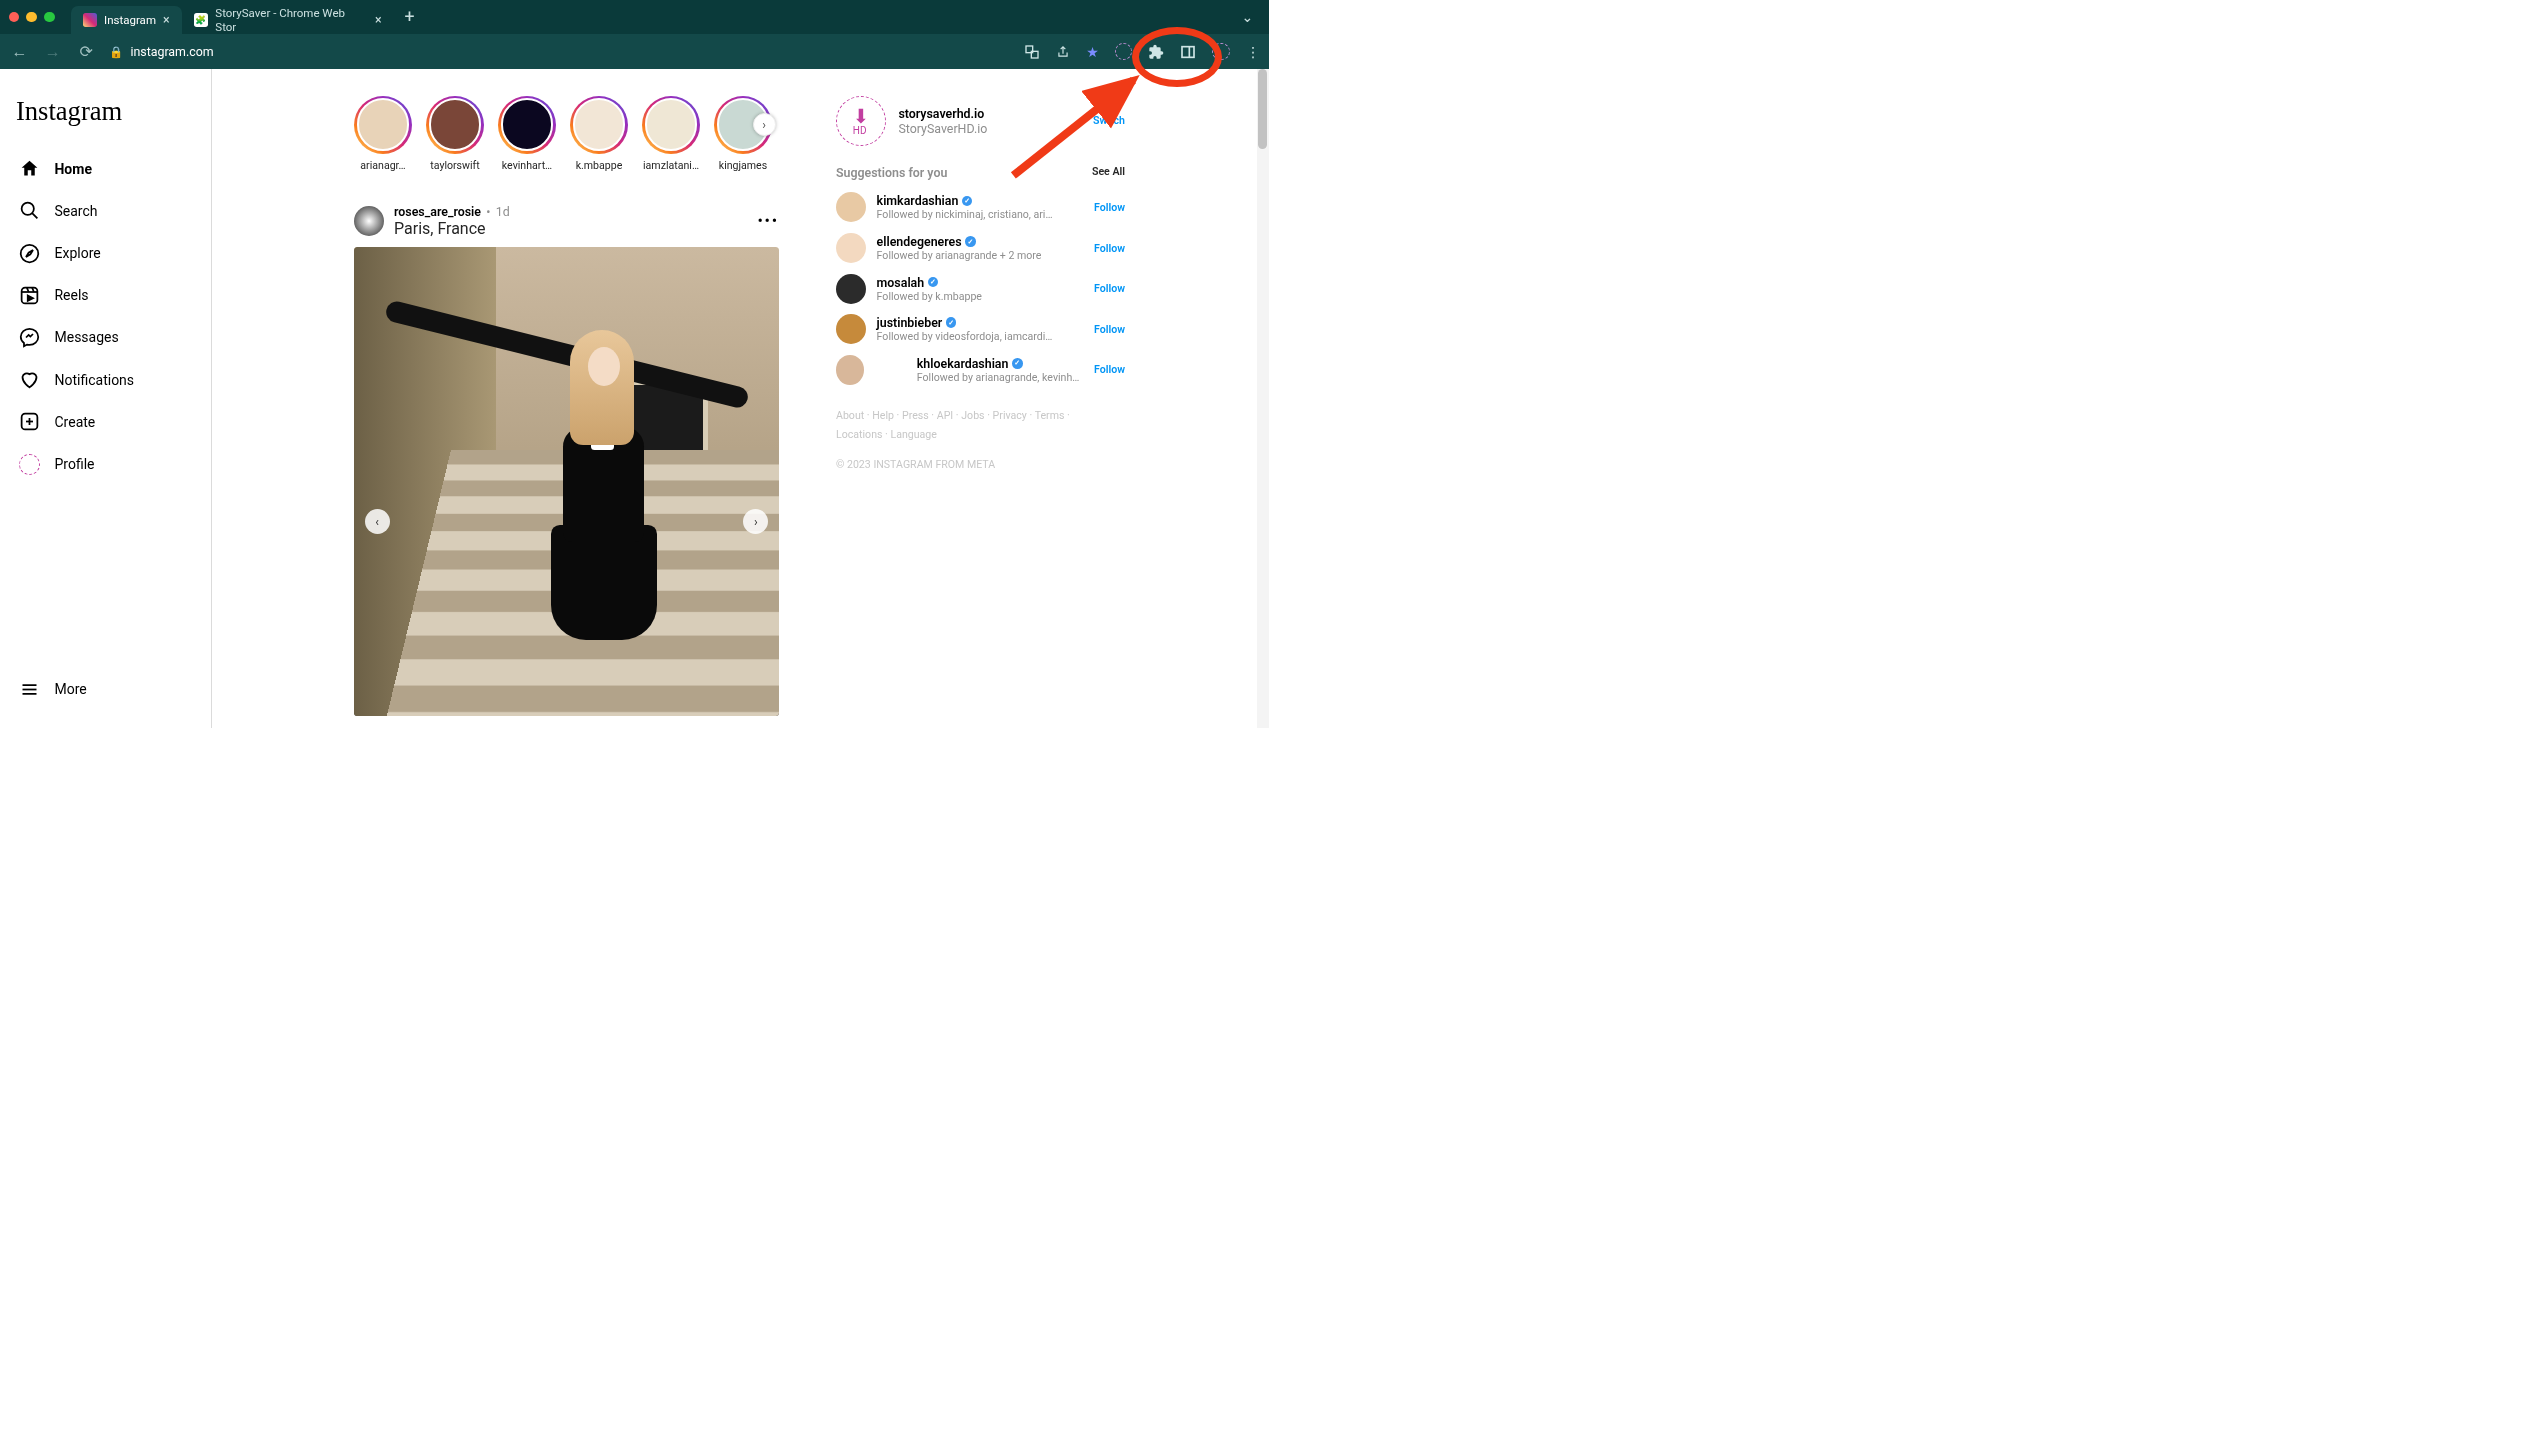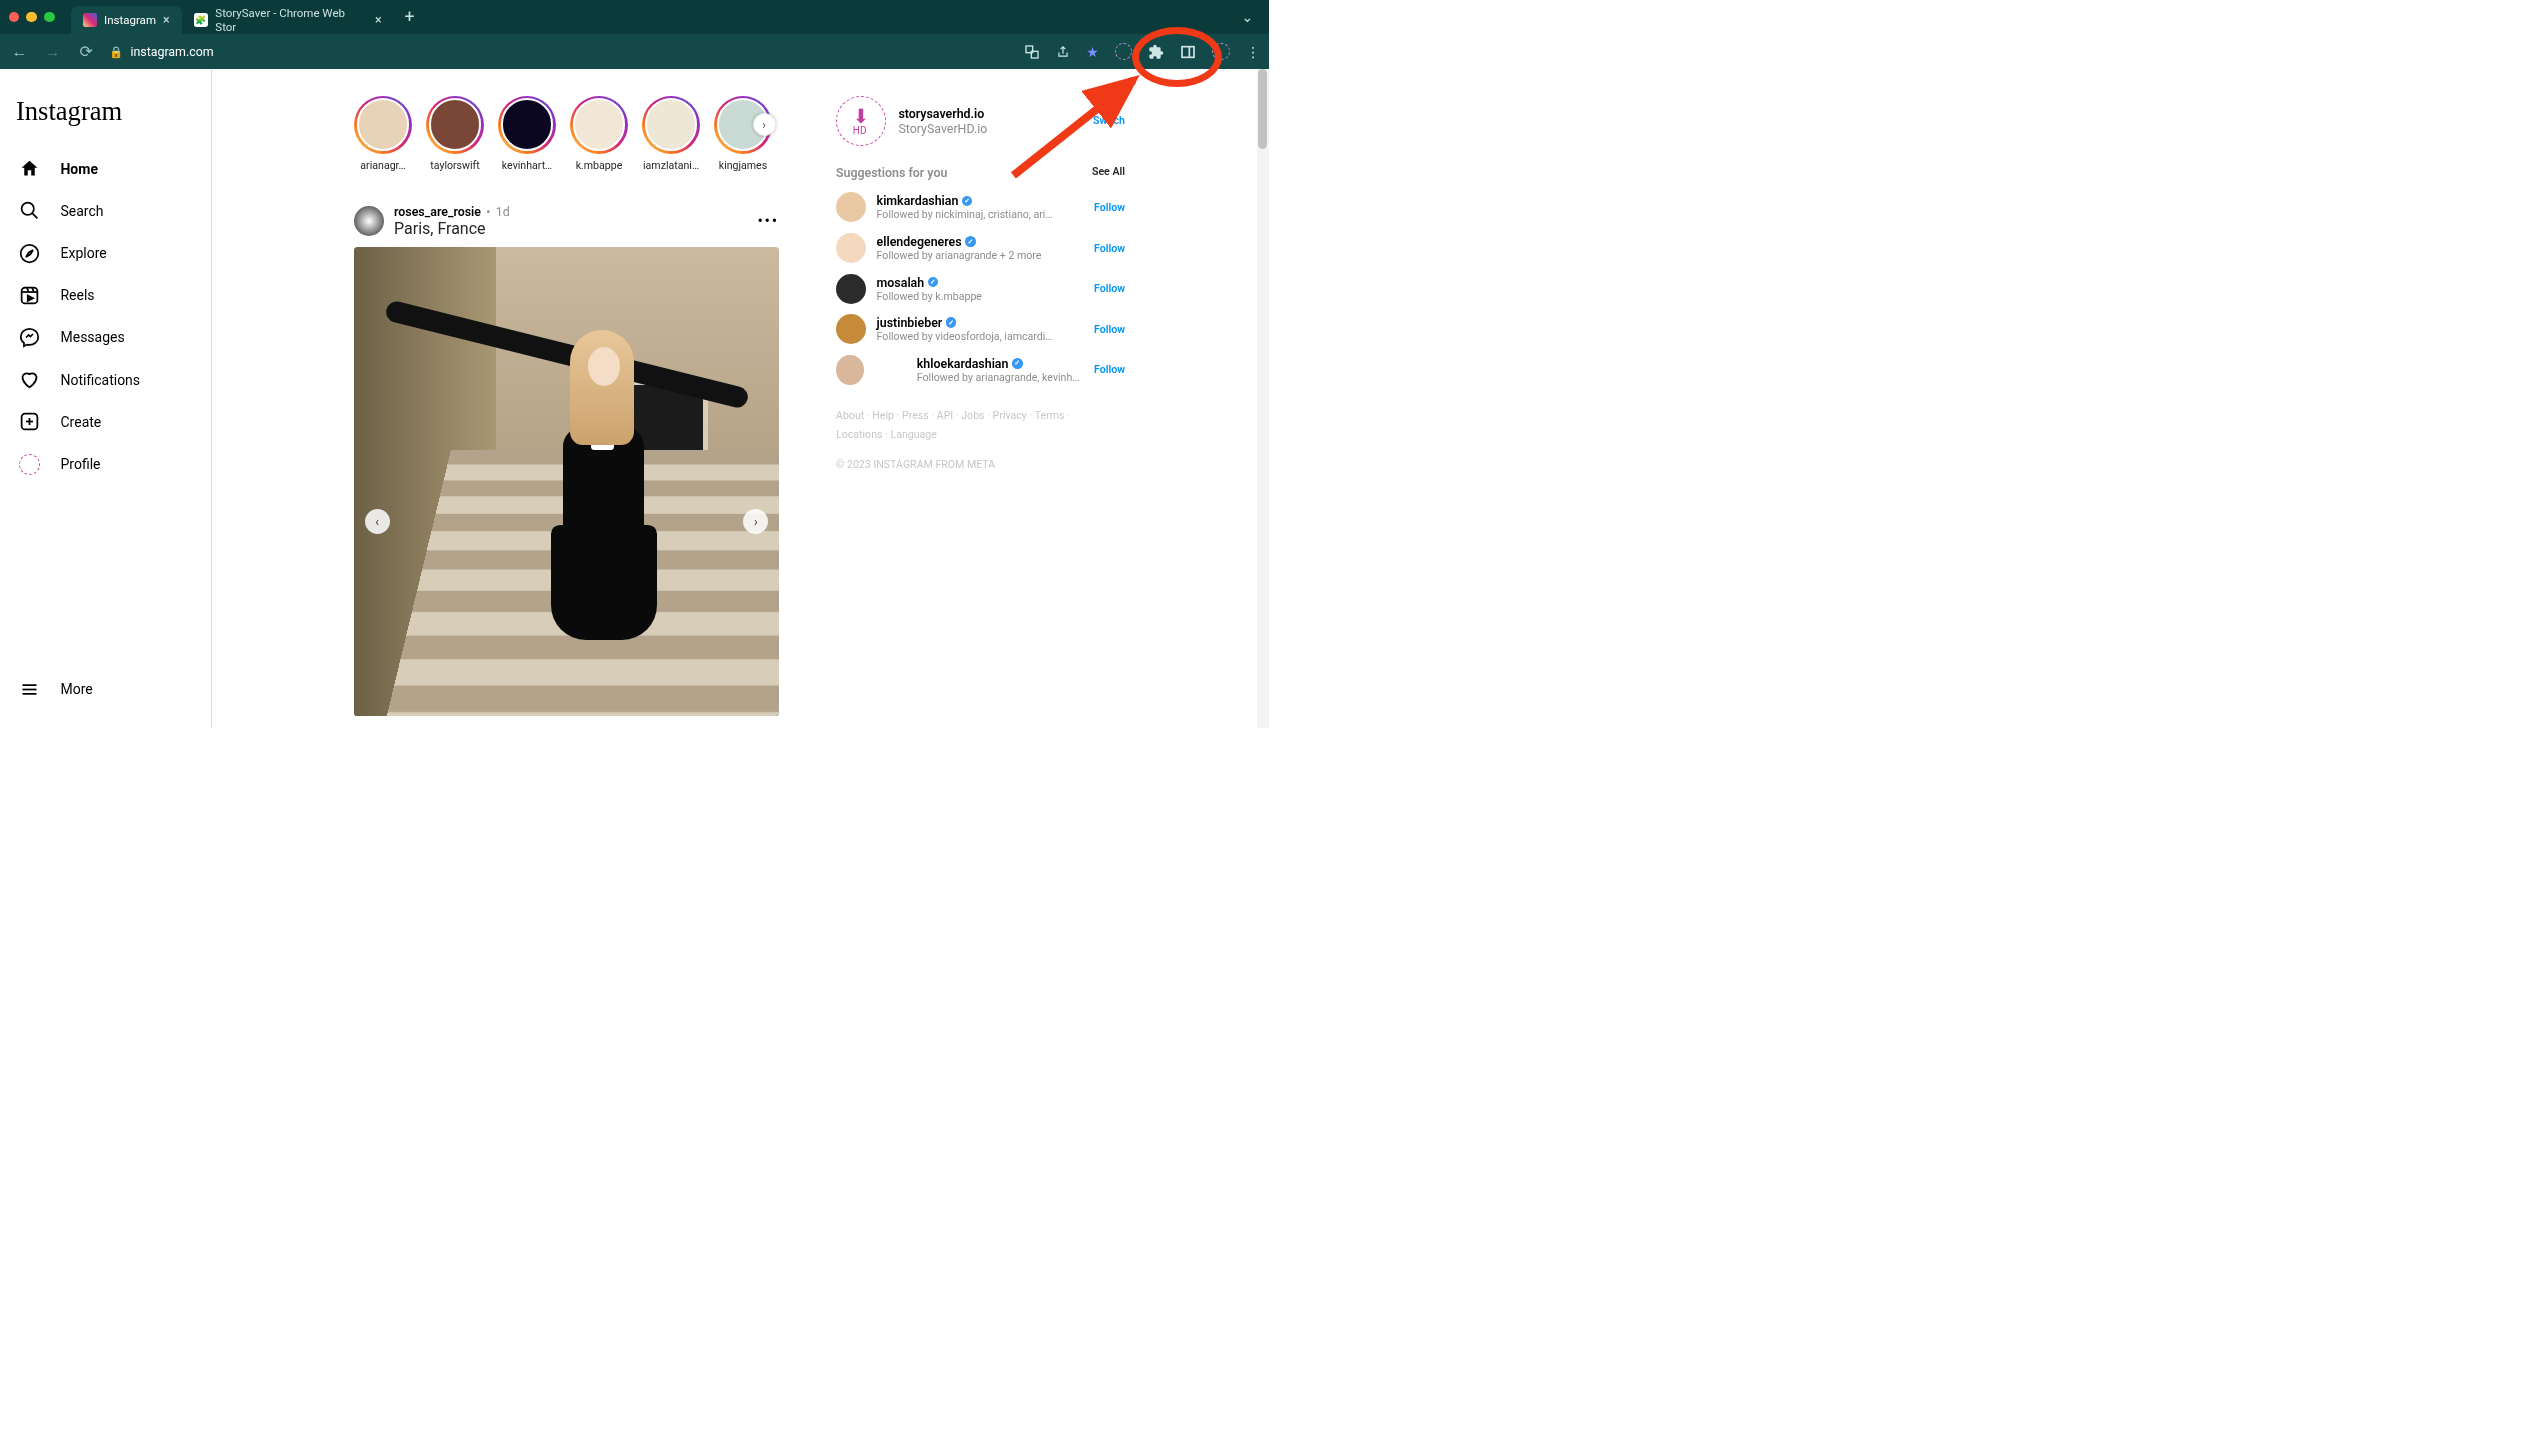--- a/index.html
+++ b/index.html
@@ -29,21 +29,21 @@
 .profile-icon-small { width: 17.7px; height: 17.7px; border-radius: 50%; border: 1.8px dashed #b98ccf; }
 
 
 .annotation-circle { position: absolute; top: 26.6px; left: 1132px; width: 90px; height: 60px; border: 7px solid #f03a17; border-radius: 50%; z-index: 100; pointer-events: none; }
 .annotation-arrow { position: absolute; top: 64px; left: 1001px; width: 159px; height: 124px; pointer-events: none; z-index: 99; }
 
 
 .page { display: flex; height: calc(100% - 69px); background: #fff; }
 .sidebar { width: 212px; border-right: 0.9px solid #dbdbdb; padding: 26.6px 10.6px 17.7px 10.6px; display: flex; flex-direction: column; }
 .logo { font-family: 'Brush Script MT', cursive; font-size: 26.6px; font-weight: 500; padding: 0 8.9px 21px 5.3px; }
-.nav-item { display: flex; align-items: center; gap: 20px; padding: 10.6px 8.9px; border-radius: 21px; cursor: pointer; font-size: 14px; }
+.nav-item { display: flex; align-items: center; gap: 14px; padding: 10.6px 8.9px; border-radius: 21px; cursor: pointer; font-size: 14px; }
 .nav-item.active { font-weight: 700; }
 .nav-item .icon { width: 21px; height: 21px; display: flex; align-items: center; justify-content: center; }
 .nav-more { margin-top: auto; text-align: right; }
 
 .main { flex: 1; display: flex; padding: 26.6px 0 0 142px; gap: 57px; overflow: hidden; }
 .feed { width: 425px; }
 .stories { display: flex; gap: 14px; margin-bottom: 32px; position: relative; }
 .story { display: flex; flex-direction: column; align-items: center; gap: 5.3px; width: 58px; cursor: pointer; }
 .story-ring { width: 58px; height: 58px; border-radius: 50%; padding: 2.7px; background: linear-gradient(45deg, #feda75, #fa7e1e, #d62976, #962fbf, #4f5bd5); }
 .story-inner { width: 100%; height: 100%; border-radius: 50%; background: #ccc; border: 2.7px solid #fff; display: flex; align-items: center; justify-content: center; font-size: 21px; color: #666; }

